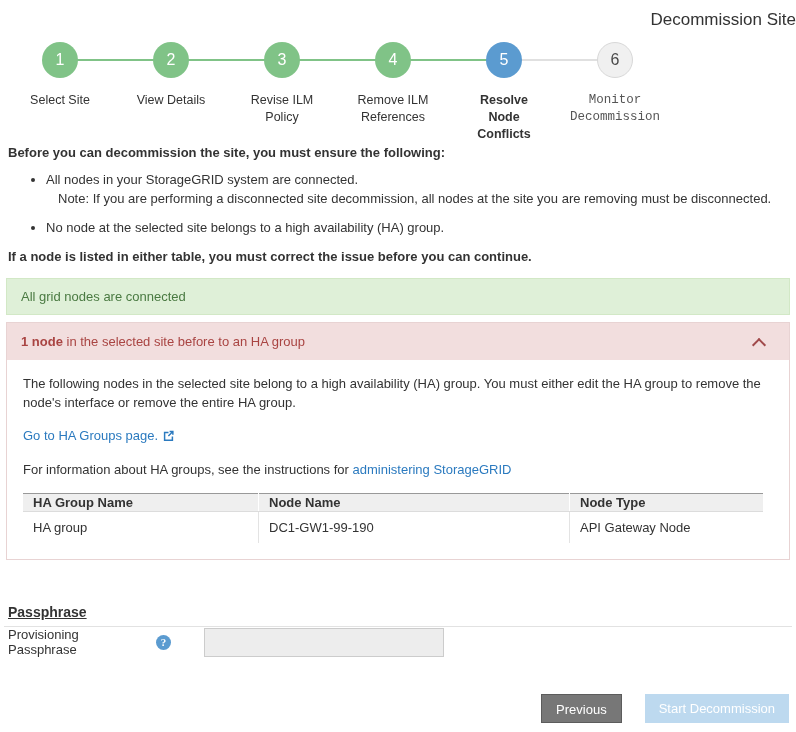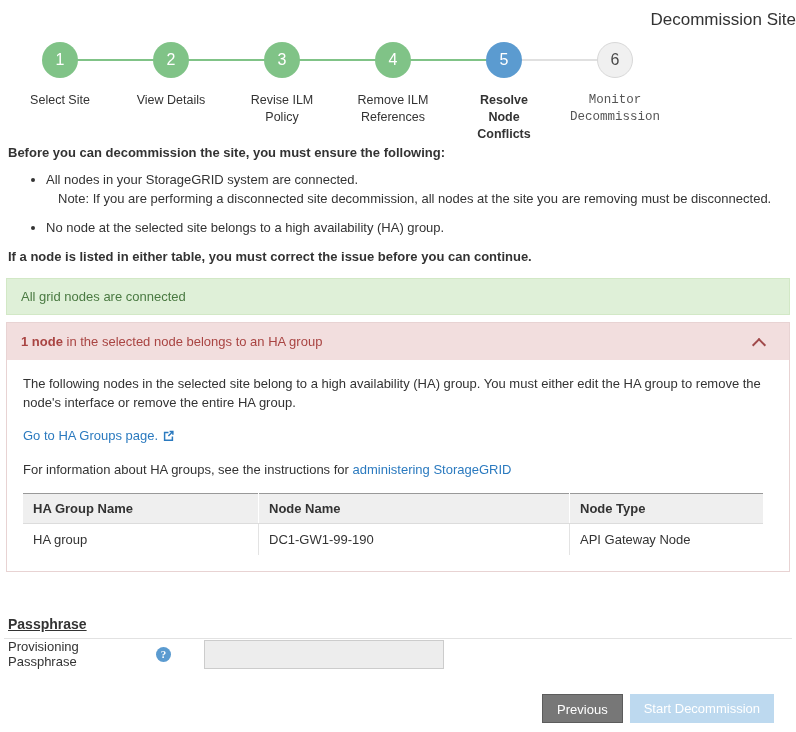--- a/index.html
+++ b/index.html
@@ -176,21 +176,21 @@
     border-collapse: collapse;
     width: 740px;
     font-size: 13px;
     border-top: 1px solid #999999;
   }
   table.ha th {
     background: #efefef;
     text-align: left;
     font-weight: bold;
     color: #333333;
-    padding: 7px 10px;
+    padding: 1px 10px;
     border-right: 1px solid #ffffff;
     border-bottom: 1px solid #dcdcdc;
   }
   table.ha th:last-child { border-right: none; }
   table.ha td {
     padding: 8px 10px;
     color: #333333;
     border-right: 1px solid #e3e3e3;
   }
   table.ha td:last-child { border-right: none; }
@@ -248,24 +248,24 @@
     box-sizing: border-box;
     font-family: "Liberation Sans", sans-serif;
     font-size: 13px;
     padding: 0 6px;
     color: #333333;
   }
 
   
   .button-row {
     position: absolute;
-    right: 22px;
+    right: 7px;
     top: 694px;
     display: flex;
-    gap: 7px;
+    gap: 23px;
   }
   .btn {
     border: none;
     font-family: "Liberation Sans", sans-serif;
     font-size: 13px;
     padding: 0 14px;
     height: 29px;
     line-height: 29px;
     cursor: pointer;
     color: #ffffff;
@@ -335,21 +335,21 @@
 
 <div class="banner-wrap">
 
   <div class="banner-success">
     <span>All grid nodes are connected</span>
   </div>
 
   <div class="alert-box">
     <div class="alert-header">
       <div>
-        <b>1 node</b><span> in the selected node belongs to an HA group</span>
+        <b>1 node</b><span> in the selected site before to an HA group</span>
       </div>
       <span class="chev"></span>
     </div>
 
     <div class="alert-body">
       <p>The following nodes in the selected site belong to a high availability (HA) group. You must either edit the HA group to remove the node's interface or remove the entire HA group.</p>
 
       <p class="tight">
         <a class="link" href="#">Go to HA Groups page.</a><span class="ext-icon"><svg width="13" height="13" viewBox="0 0 14 14">
               <path d="M2 3 h5 v1.6 H3.6 v6.8 h6.8 V8 H12 v5 H2 Z" fill="#2b7abf"></path>

